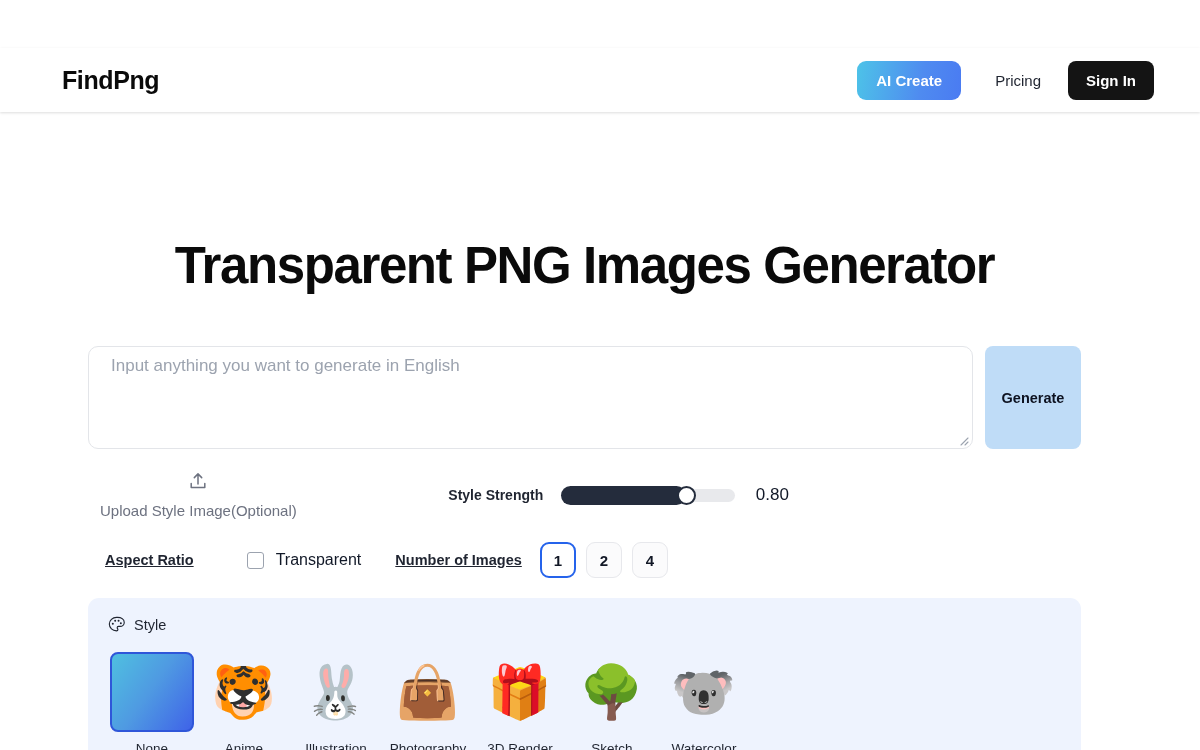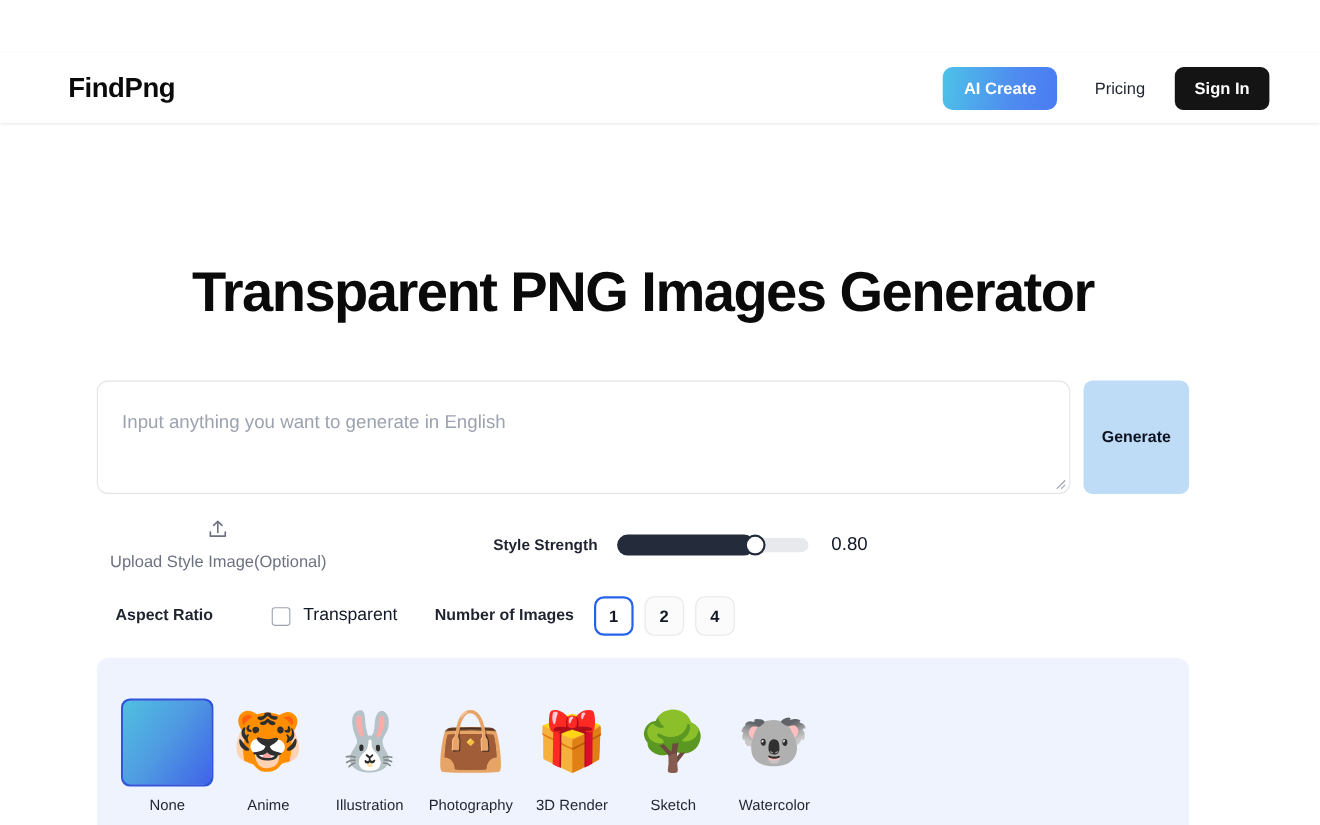--- a/index.html
+++ b/index.html
@@ -127,21 +127,21 @@
     align-items: stretch;
   }
 
   .prompt-box {
     flex: 1;
     height: 103px;
     border: 1px solid #e3e5e9;
     border-radius: 10px;
     background: #fff;
     position: relative;
-    padding: 26px 22px;
+    padding: 8px 22px;
   }
 
   .prompt-box textarea {
     width: 100%;
     height: 100%;
     border: none;
     outline: none;
     resize: none;
     font-family: inherit;
     font-size: 17px;
@@ -255,20 +255,21 @@
     align-items: center;
     margin-top: 23px;
     padding-left: 17px;
   }
 
   .inline-label {
     font-size: 14.5px;
     font-weight: bold;
     color: #1f2430;
     white-space: nowrap;
+    text-decoration: underline;
   }
 
   .ratio-group {
     display: flex;
     gap: 12px;
     margin-left: 17px;
   }
 
   .ratio-btn {
     display: flex;
@@ -470,20 +471,32 @@
     <div class="inline-label num-label">Number of Images</div>
 
     <div class="num-group">
       <button class="num-btn selected">1</button>
       <button class="num-btn">2</button>
       <button class="num-btn">4</button>
     </div>
   </div>
 
   <div class="style-panel">
+    <div class="style-head">
+      <span class="palette-icon">
+        <svg viewBox="0 0 18 18" width="17" height="17">
+          <path d="M9 1.4C4.8 1.4 1.4 4.6 1.4 8.6c0 4 3.4 7.2 7.6 7.2 .9 0 1.5-.6 1.5-1.4 0-.4-.2-.7-.4-1-.3-.3-.4-.6-.4-1 0-.8.7-1.4 1.5-1.4h1.6c2.4 0 4.4-1.9 4.4-4.2 0-3.3-3.2-5.4-7.2-5.4z" fill="none" stroke="#1f2430" stroke-width="1.2"></path>
+          <circle cx="5.1" cy="8.3" r="1.05" fill="#1f2430"></circle>
+          <circle cx="7.6" cy="5.1" r="1.05" fill="#1f2430"></circle>
+          <circle cx="11.2" cy="5.0" r="1.05" fill="#1f2430"></circle>
+          <circle cx="13.6" cy="7.6" r="1.05" fill="#1f2430"></circle>
+        </svg>
+      </span>
+      <span class="style-head-text">Style</span>
+    </div>
 
     <div class="style-grid">
 
       <div class="style-tile">
         <div class="tile-thumb none-thumb"></div>
         <div class="tile-label">None</div>
       </div>
 
       <div class="style-tile">
         <div class="tile-thumb">🐯</div>

